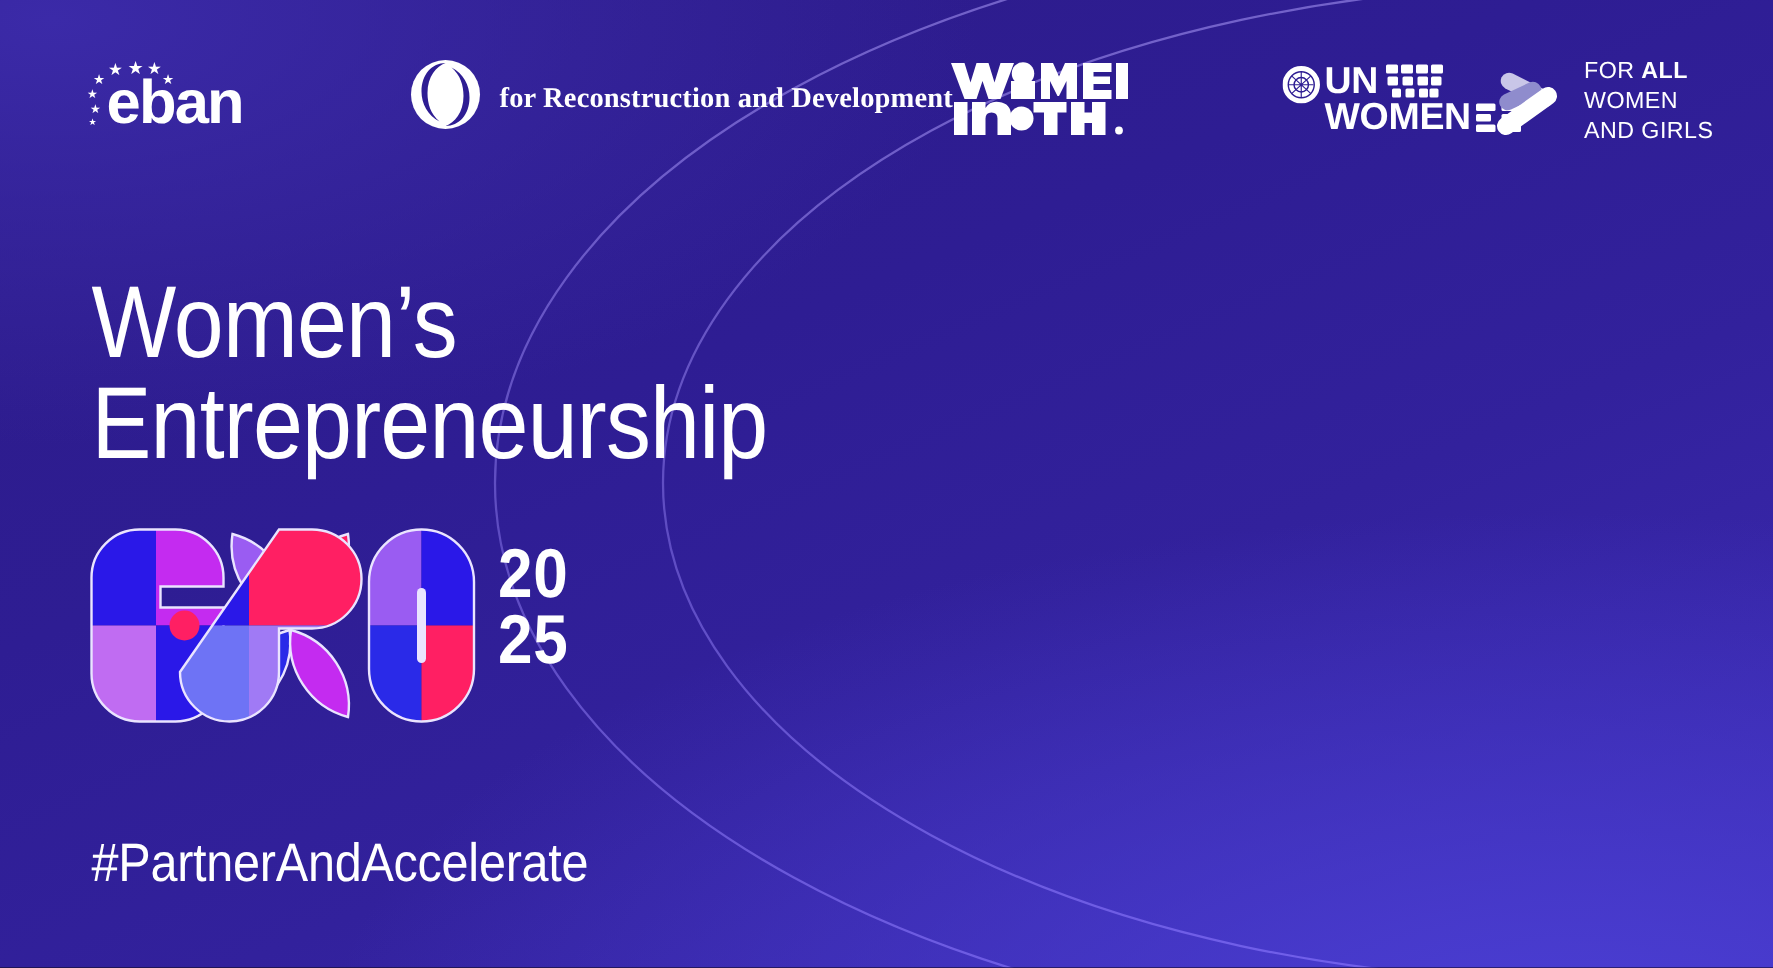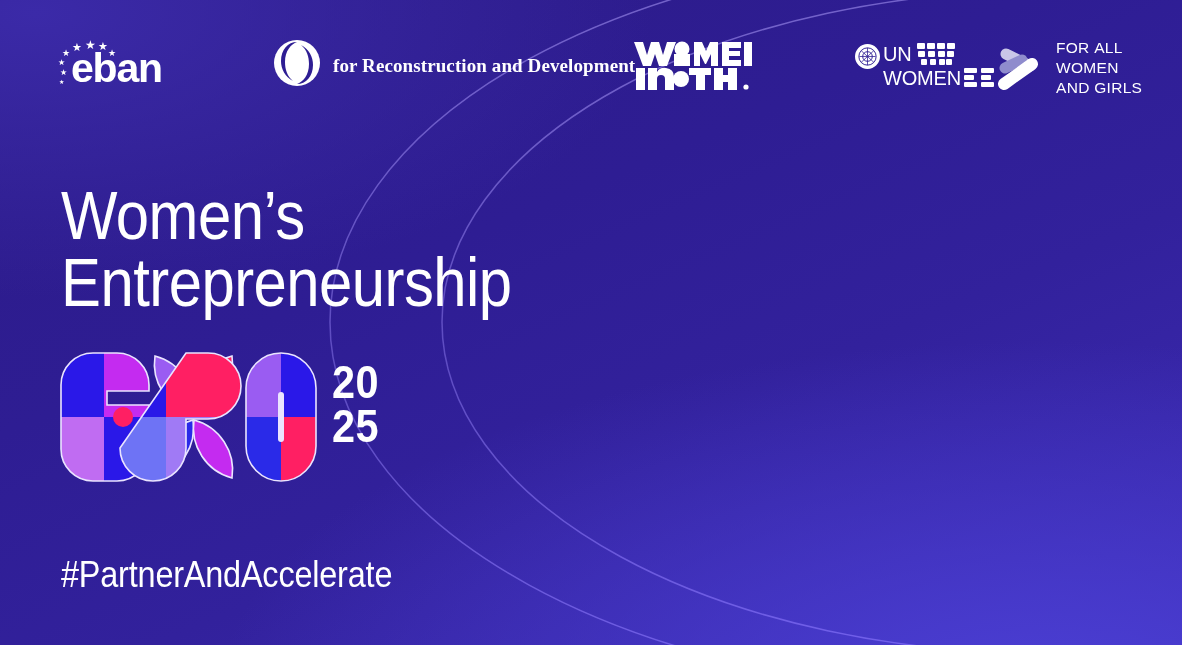--- a/index.html
+++ b/index.html
@@ -34,31 +34,31 @@
            line-height:1;margin-top:5px;letter-spacing:.1px;white-space:nowrap;}
 
   
   .wit{left:634px;top:40px;}
   .wit svg{display:block;}
 
   
   .unw{left:855px;top:42px;}
   .unw-emblem{width:25px;height:25px;margin-right:3px;flex:0 0 auto;align-self:flex-start;
               margin-top:2px;}
-  .unw-stack{color:#fff;font-weight:400;font-size:20px;line-height:.94;letter-spacing:-.2px;}
+  .unw-stack{color:#fff;font-weight:700;font-size:25px;line-height:.94;letter-spacing:-.2px;}
   .unw-r1{display:flex;align-items:center;}
   .unw-grid{width:40px;height:25px;margin-left:4px;}
   .unw-r2{display:flex;align-items:center;}
   .unw-ee{width:32px;height:22px;margin-left:3px;}
 
   
   .fawg{left:996px;top:38px;}
   .fawg-mark{width:48px;height:52px;margin-right:12px;flex:0 0 auto;}
   .fawg-txt{color:#fff;font-size:15.5px;line-height:1.28;font-weight:500;letter-spacing:.3px;}
-  .fawg-txt b{font-weight:400;margin-top:12px;}
+  .fawg-txt b{font-weight:700;margin-top:12px;}
 
   
   .headline{position:absolute;left:61px;top:182px;color:#fff;
     font-size:68px;line-height:.99;font-weight:400;letter-spacing:-.6px;
     transform:scaleX(.88);transform-origin:left top;white-space:nowrap;}
 
   
   .expo{position:absolute;left:60px;top:352px;display:flex;align-items:flex-start;}
   .expo svg{display:block;}
   .year{margin-left:14px;margin-top:8px;color:#fff;font-weight:700;

